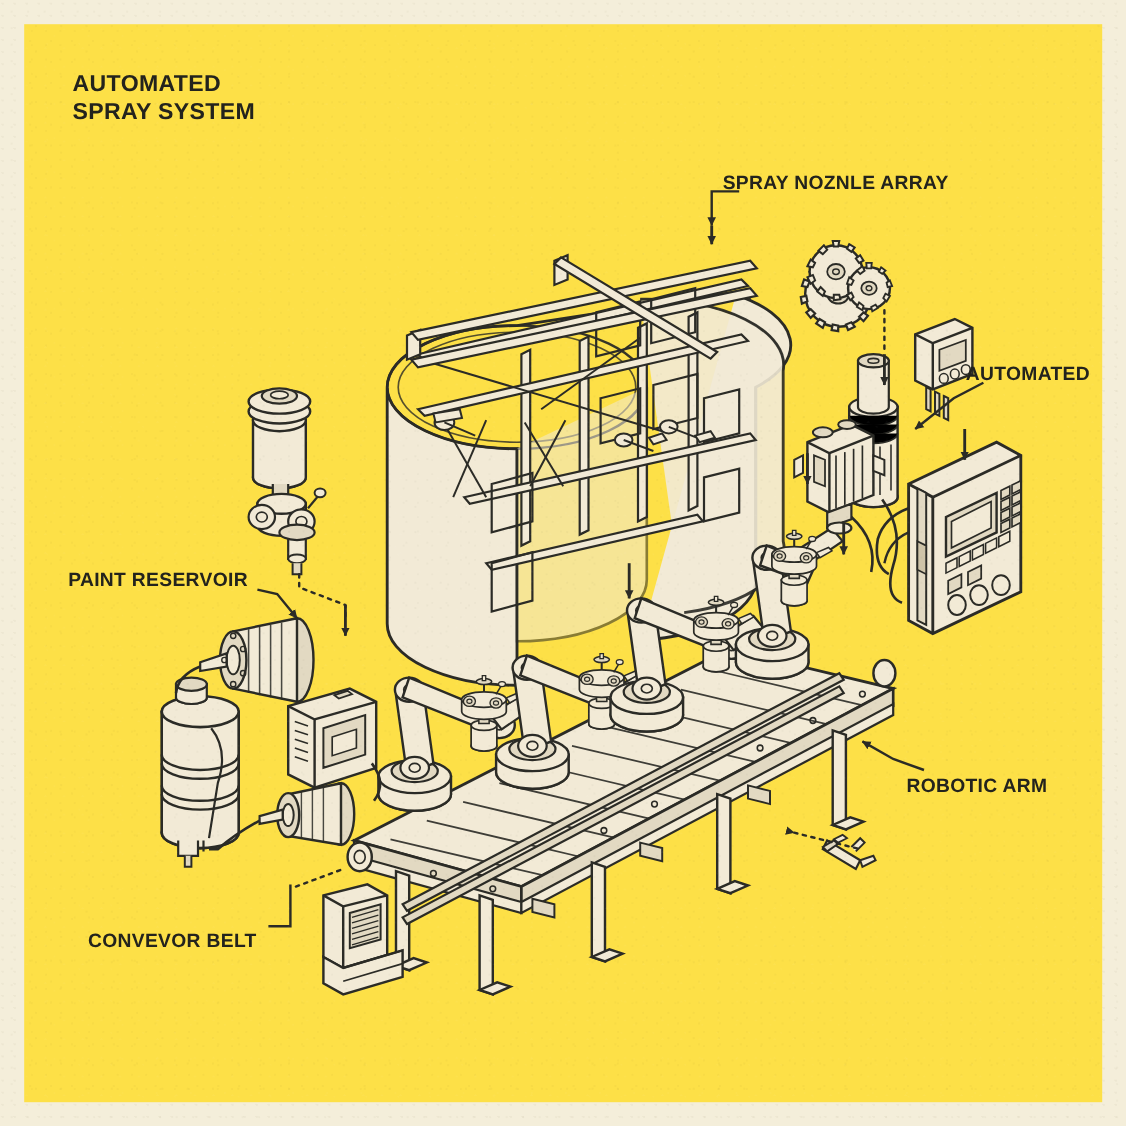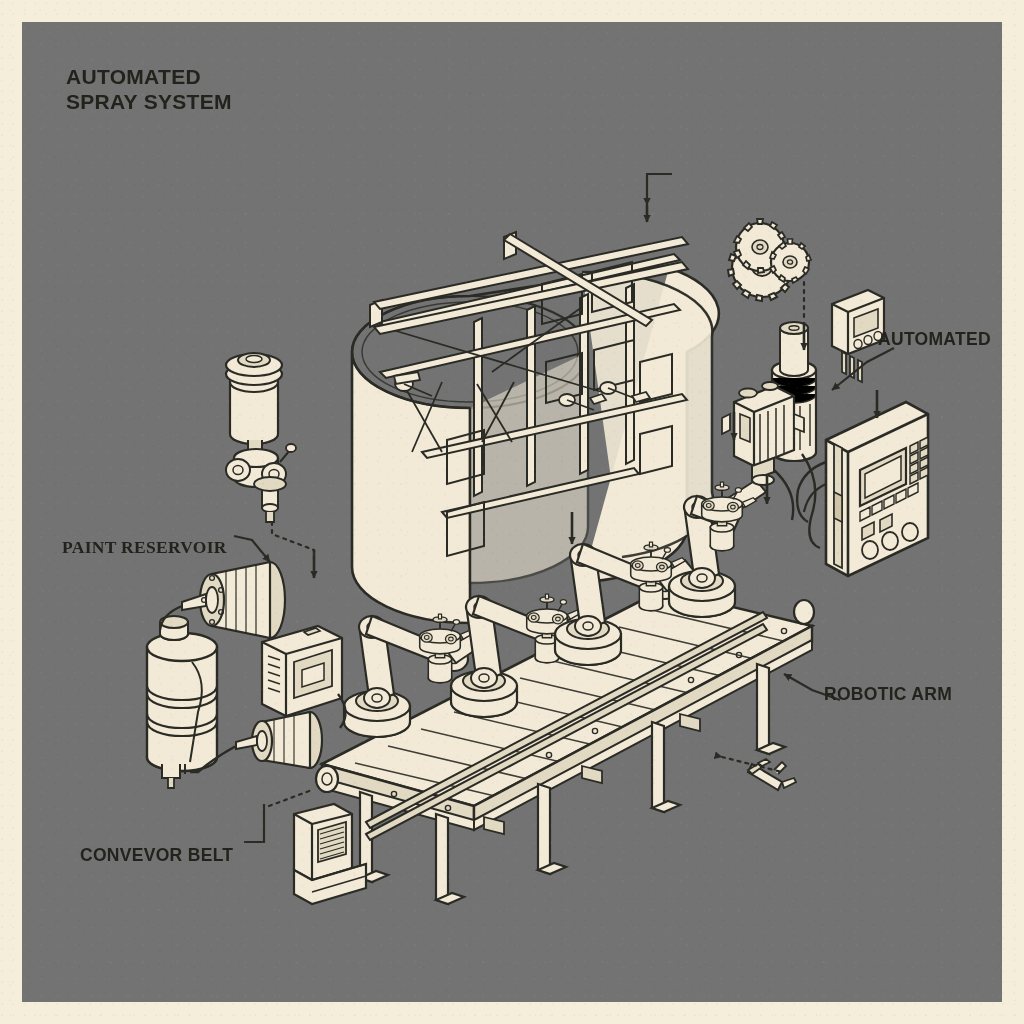--- a/index.html
+++ b/index.html
@@ -1,21 +1,21 @@
 <!DOCTYPE html>
 <html><head>
 <meta charset="utf-8">
 <style>
   html,body{margin:0;padding:0;background:#f2ece0;}
   body{width:1024px;height:1024px;overflow:hidden;
        font-family:"Liberation Sans",sans-serif;}
   #stage{position:relative;width:1024px;height:1024px;}
   #frame{position:absolute;inset:0;background:#f4eeda;}
   #panel{position:absolute;left:22px;top:22px;width:980px;height:980px;
-         background:#737373;overflow:hidden;}
+         background:#fde047;overflow:hidden;}
   #grain{position:absolute;inset:0;opacity:.40;pointer-events:none;
     background-image:
       radial-gradient(circle at 13% 27%, rgba(255,255,255,.10) 0 1px, transparent 1px),
       radial-gradient(circle at 47% 8%, rgba(60,60,40,.09) 0 1px, transparent 1px),
       radial-gradient(circle at 72% 61%, rgba(255,255,255,.09) 0 1px, transparent 1px),
       radial-gradient(circle at 29% 83%, rgba(60,60,40,.08) 0 1px, transparent 1px),
       radial-gradient(circle at 88% 34%, rgba(255,255,255,.08) 0 1px, transparent 1px),
       radial-gradient(circle at 56% 47%, rgba(60,60,40,.07) 0 1px, transparent 1px);
     background-size:17px 17px,23px 23px,29px 29px,19px 19px,31px 31px,13px 13px;}
   #frame-grain{position:absolute;inset:0;opacity:.5;pointer-events:none;
@@ -588,19 +588,20 @@
         <path d="M550,490 L550,522" marker-end="url(#arw)"></path>
         <path d="M625,183 L625,200" marker-end="url(#arw)"></path>
       </g>
     </svg>
 
     <div id="grain"></div>
 
     <div class="ttl" style="left:44px;top:42px;"><span>AUTOMATED</span>
 <span>SPRAY SYSTEM</span></div>
 
+    <div class="lbl" style="left:635px;top:134px;">SPRAY NOZNLE ARRAY</div>
     <div class="lbl" style="left:856px;top:307px;">AUTOMATED</div>
-    <div class="lbl" style="left:40px;top:515px;font-family:Liberation Serif, serif;">PAINT RESERVOIR</div>
-    <div class="lbl" style="left:802px;top:662px;">ROBOTIC ARM</div>
+    <div class="lbl" style="left:40px;top:495px;">PAINT RESERVOIR</div>
+    <div class="lbl" style="left:802px;top:682px;">ROBOTIC ARM</div>
     <div class="lbl" style="left:58px;top:803px;margin-top:20px;">CONVEVOR BELT</div>
 
   </div>
 </div>
 
 </body></html>

